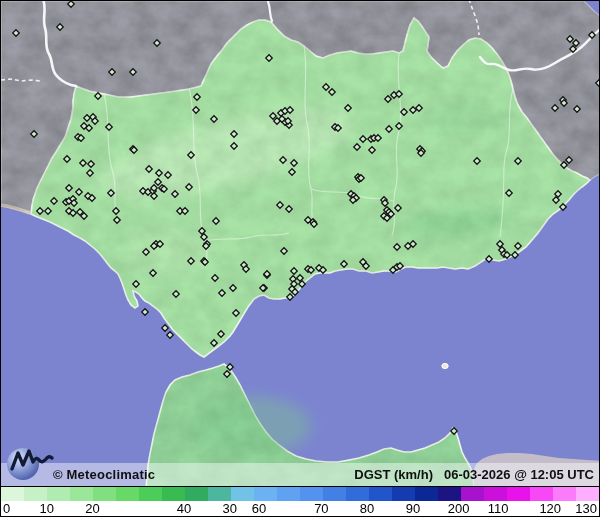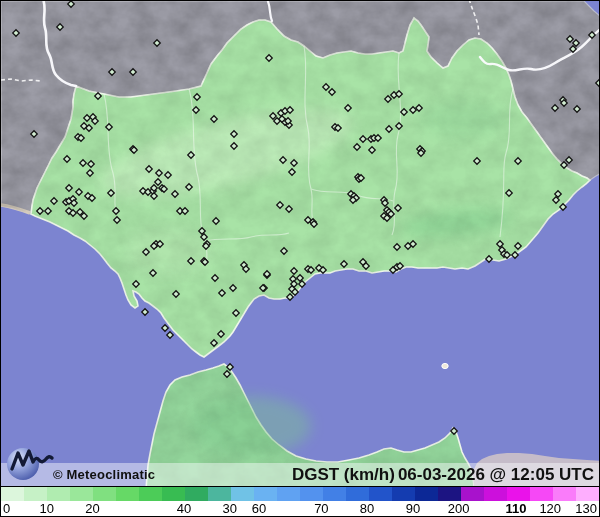--- a/index.html
+++ b/index.html
@@ -8,21 +8,21 @@
     border:1px solid #000;box-sizing:border-box;
     font-family:"Liberation Sans",sans-serif;
   }
   svg.map{position:absolute;left:0;top:0;}
   .attribution-bar{
     position:absolute;left:0;top:462px;width:100%;height:23px;
     background:rgba(250,252,255,0.45);
     display:flex;align-items:center;box-sizing:border-box;font-weight:bold;
   }
   .attr{margin-left:52px;font-size:13px;color:#101010;letter-spacing:.2px;}
-  .meta{margin-left:auto;margin-right:5px;font-size:17px;color:#101010;display:flex;gap:3px;}
+  .meta{margin-left:auto;margin-right:5px;font-size:13px;color:#101010;display:flex;gap:11px;}
   .logo{position:absolute;left:4px;top:441px;width:56px;height:44px;pointer-events:none;}
   .scale-band{
     position:absolute;left:0;top:485px;width:100%;height:15px;
     border-top:1px solid #000;box-sizing:border-box;
   }
   .scale-labels{
     position:absolute;left:0;top:500px;width:100%;height:16px;background:#ffffff;
   }
   .tick{position:absolute;top:0px;font-size:13px;color:#000;}
 </style>
@@ -324,18 +324,18 @@
       <span class="tick" style="left: 45.77px; transform: translateX(-50%);">10</span>
       <span class="tick" style="left: 91.54px; transform: translateX(-50%);">20</span>
       <span class="tick" style="left: 135px; transform: translateX(-50%); margin-top: 36px;">30</span>
       <span class="tick" style="left: 183.08px; transform: translateX(-50%);">40</span>
       <span class="tick" style="left: 228.85px; transform: translateX(-50%);">30</span>
       <span class="tick" style="left: 258px; transform: translateX(-50%);">60</span>
       <span class="tick" style="left: 320.39px; transform: translateX(-50%);">70</span>
       <span class="tick" style="left: 366px; transform: translateX(-50%);">80</span>
       <span class="tick" style="left: 411.93px; transform: translateX(-50%);">90</span>
       <span class="tick" style="left: 457.7px; transform: translateX(-50%);">200</span>
-      <span class="tick" style="left: 515px; transform: translateX(-50%); font-weight: bold;">110</span>
+      <span class="tick" style="left: 497px; transform: translateX(-50%);">110</span>
       <span class="tick" style="left: 549.24px; transform: translateX(-50%);">120</span>
       <span class="tick" style="right: 2px;">130</span>
     </div>
 
 </div>
 
 </body></html>

